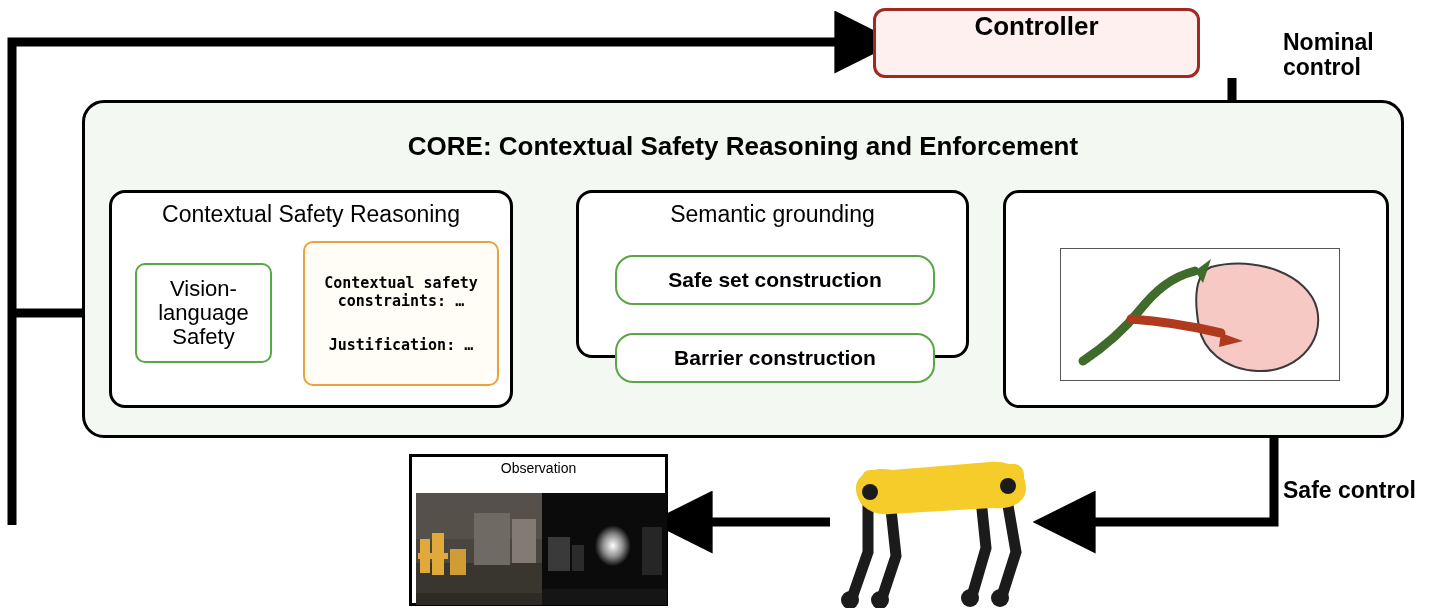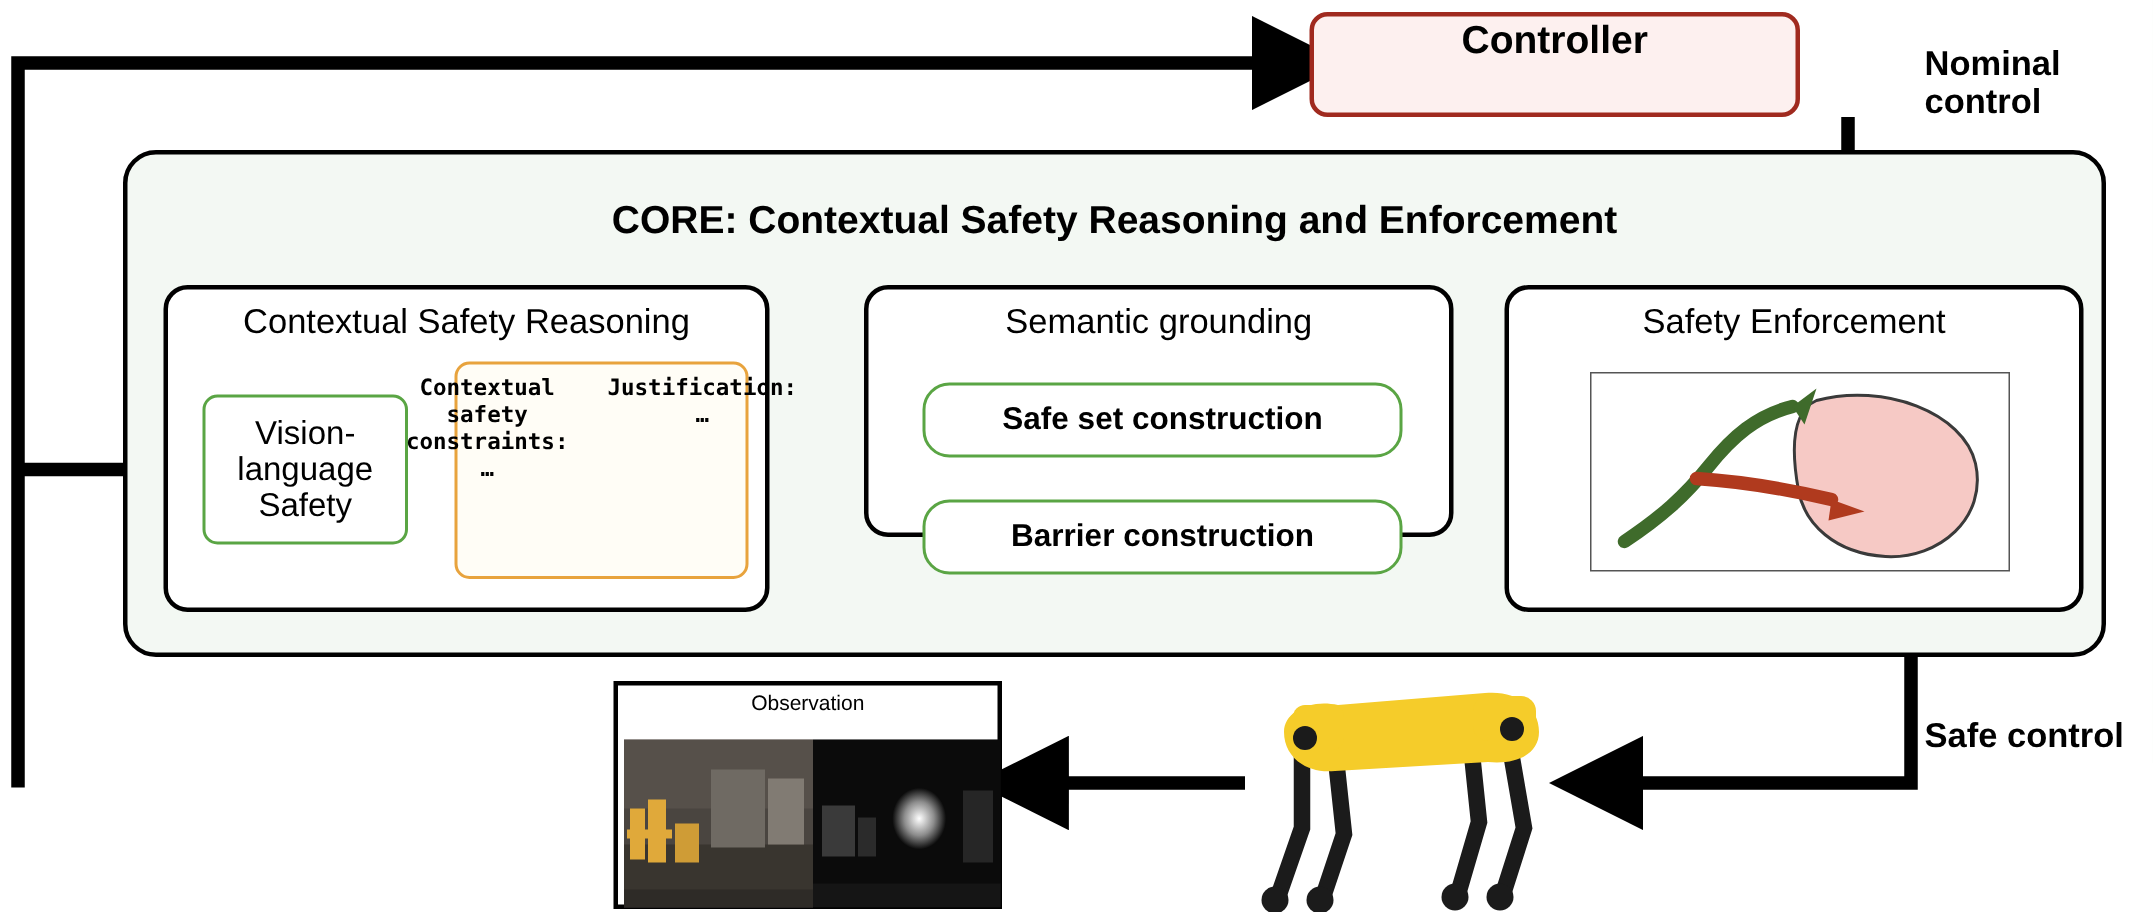--- a/index.html
+++ b/index.html
@@ -125,21 +125,21 @@
     position: absolute;
     left: 191px;
     top: 48px;
     width: 196px;
     height: 145px;
     border: 2.5px solid #e8a33d;
     border-radius: 10px;
     background: #fffdf6;
     box-sizing: border-box;
     display: flex;
-    flex-direction: row;
+    flex-direction: column;
     justify-content: center;
     gap: 26px;
     padding: 6px 8px;
   }
   .mono {
     font-family: "DejaVu Sans Mono", monospace;
     font-size: 15px;
     font-weight: bold;
     color: #000;
     text-align: center;
@@ -306,21 +306,20 @@
     <div class="panel-title">Semantic grounding</div>
     <div class="sg-box" id="sg-safe-set">
       <span>Safe set construction</span>
     </div>
     <div class="sg-box" id="sg-barrier">
       <span>Barrier construction</span>
     </div>
   </div>
 
   <div class="node panel" id="panel-se">
-    <div class="panel-title">Safety Enforcement</div>
     <div class="se-plot">
       <svg viewBox="0 0 280 133" width="280" height="133">
         <path d="M150,18 C195,6 248,26 256,60 C264,96 232,124 196,122 C162,120 142,100 138,78 C134,56 132,26 150,18 Z" fill="#f6c9c5" stroke="#3a3a3a" stroke-width="2"></path>
         <path d="M22,112 C46,96 62,82 78,62 C94,42 110,28 134,22" fill="none" stroke="#3f6b2b" stroke-width="9" stroke-linecap="round"></path>
         <path d="M134,22 L150,10 L142,34 Z" fill="#3f6b2b"></path>
         <path d="M70,70 C100,72 126,76 160,84" fill="none" stroke="#b03a1e" stroke-width="9" stroke-linecap="round"></path>
         <path d="M160,84 L182,92 L158,98 Z" fill="#b03a1e"></path>
       </svg>
     </div>
   </div>

